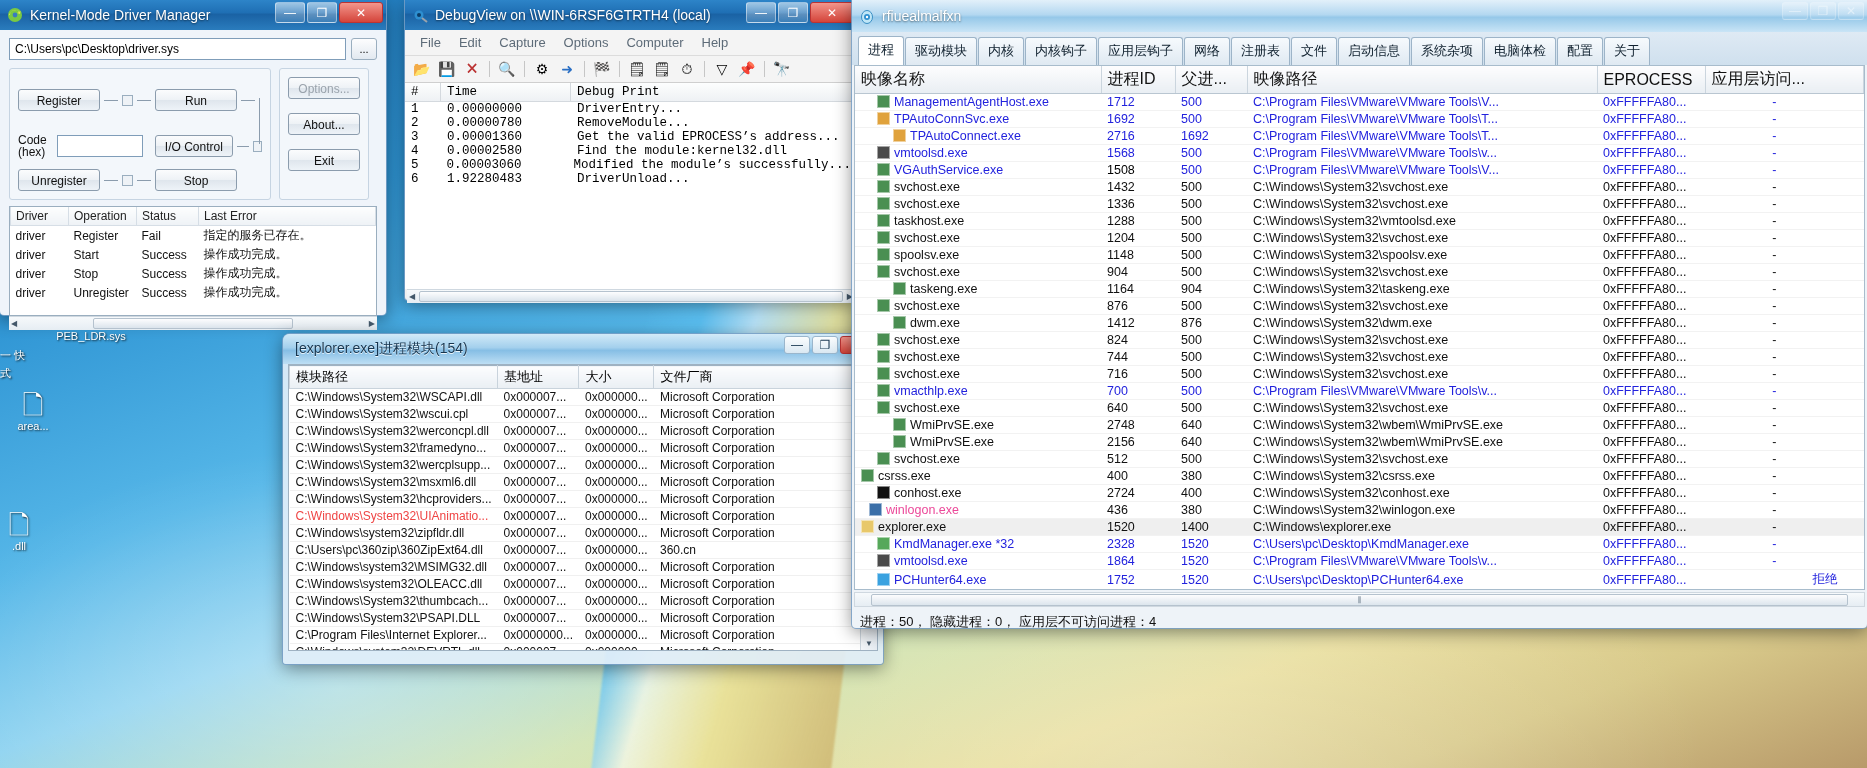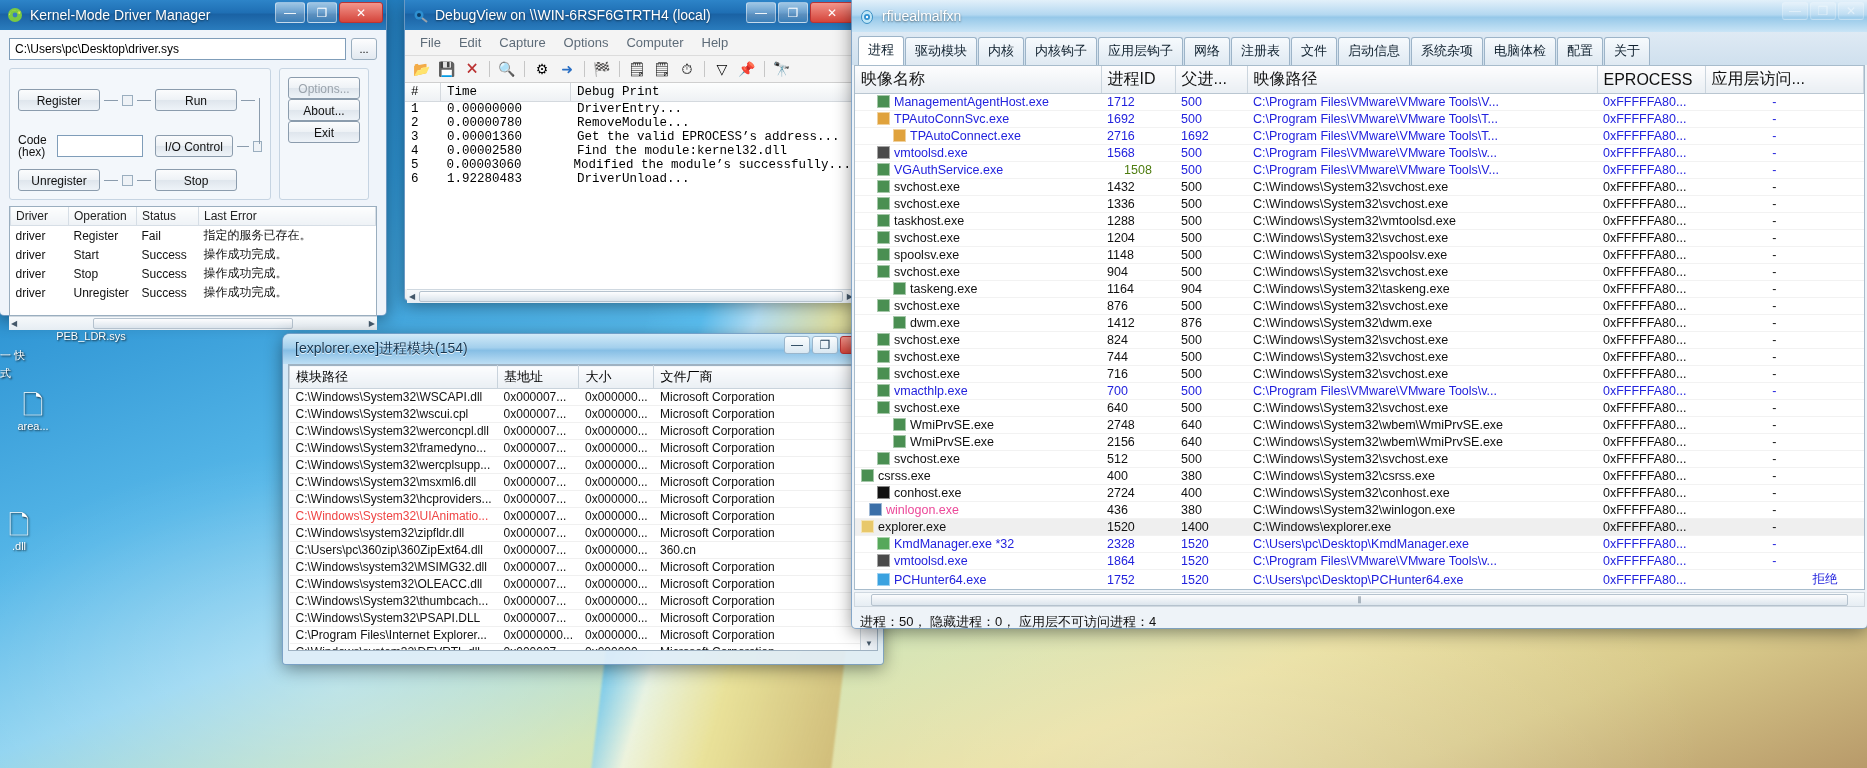--- a/index.html
+++ b/index.html
@@ -51,21 +51,21 @@
   .pathrow{display:flex;align-items:center;gap:5px;margin-bottom:8px;}
   .pathbox{flex:1;height:22px;border:1px solid #7f9db9;background:#fff;padding:2px 5px;font-size:12px;color:#000;line-height:17px;}
   .dots{width:26px;height:22px;border:1px solid #9aaebf;border-radius:3px;background:linear-gradient(180deg,#fdfdfe,#e2e9f0);font-size:11px;cursor:pointer;}
   .btn{border:1px solid #8b9cad;border-radius:3px;background:linear-gradient(180deg,#fbfcfd 0%,#eef2f6 48%,#dfe6ed 52%,#eef3f8 100%);
     font-size:12px;color:#111;height:22px;cursor:pointer;text-align:center;line-height:20px;}
   .btn.dis{color:#9aa3ac;}
   .cb{width:11px;height:11px;border:1px solid #9aaebf;background:#eef2f6;display:inline-block;}
   .lnk{display:inline-block;height:1px;background:#8b9cad;width:14px;vertical-align:middle;}
   .kmd-cols{display:flex;gap:8px;}
   .kmd-left{width:262px;padding:8px;}
-  .kmd-right{width:90px;padding:8px 8px;display:flex;flex-direction:column;}
+  .kmd-right{width:90px;padding:8px 8px;display:flex;flex-direction:column;gap:14px;}
   .rowline{display:flex;align-items:center;gap:4px;margin-bottom:11px;}
   table.lv{border-collapse:collapse;width:100%;font-size:12px;}
   table.lv th{background:linear-gradient(180deg,#fdfefe,#eef2f6);border:1px solid #d6dee6;border-top:none;
       font-weight:400;text-align:left;padding:2px 5px;color:#222;}
   table.lv td{padding:1px 5px;color:#111;white-space:nowrap;}
   .lvbox{border:1px solid #9aaebf;background:#fff;margin-top:6px;height:110px;overflow:hidden;}
   .hscroll{height:14px;background:linear-gradient(180deg,#f6f9fb,#e6edf3);border-top:1px solid #cfd8e0;display:flex;align-items:center;justify-content:space-between;padding:0 2px;}
   .hthumb{height:11px;background:linear-gradient(180deg,#fdfdfe,#dbe4ec);border:1px solid #b5c2ce;border-radius:2px;flex:0 0 200px;margin:0 4px;}
   .arrow{font-size:8px;color:#44586a;}
 
@@ -505,21 +505,21 @@
           <tr>
             <td style="color: rgb(34, 34, 221); padding-left: 22px;"><span class="pico" style="background: rgb(74, 74, 74); box-shadow: rgba(255, 255, 255, 0.5) 0px 0px 0px 1px inset;"></span><span class="nm">vmtoolsd.exe</span></td>
             <td style="color: rgb(34, 34, 221);">1568</td>
             <td style="color: rgb(34, 34, 221);">500</td>
             <td style="color: rgb(34, 34, 221);">C:\Program Files\VMware\VMware Tools\v...</td>
             <td style="color: rgb(34, 34, 221);">0xFFFFFA80...</td>
             <td style="color: rgb(34, 34, 221); text-align: center; padding-right: 26px;">-</td>
           </tr>
           <tr>
             <td style="color: rgb(34, 34, 221); padding-left: 22px;"><span class="pico" style="background: rgb(74, 143, 82); box-shadow: rgba(255, 255, 255, 0.5) 0px 0px 0px 1px inset;"></span><span class="nm">VGAuthService.exe</span></td>
-            <td style="color: #4d7c0f; text-align: center;">1508</td>
+            <td style="color: #000000;">1508</td>
             <td style="color: rgb(34, 34, 221);">500</td>
             <td style="color: rgb(34, 34, 221);">C:\Program Files\VMware\VMware Tools\V...</td>
             <td style="color: rgb(34, 34, 221);">0xFFFFFA80...</td>
             <td style="color: rgb(34, 34, 221); text-align: center; padding-right: 26px;">-</td>
           </tr>
           <tr>
             <td style="color: rgb(17, 17, 17); padding-left: 22px;"><span class="pico" style="background: rgb(74, 143, 82); box-shadow: rgba(255, 255, 255, 0.5) 0px 0px 0px 1px inset;"></span><span class="nm">svchost.exe</span></td>
             <td style="color: rgb(17, 17, 17);">1432</td>
             <td style="color: rgb(17, 17, 17);">500</td>
             <td style="color: rgb(17, 17, 17);">C:\Windows\System32\svchost.exe</td>

